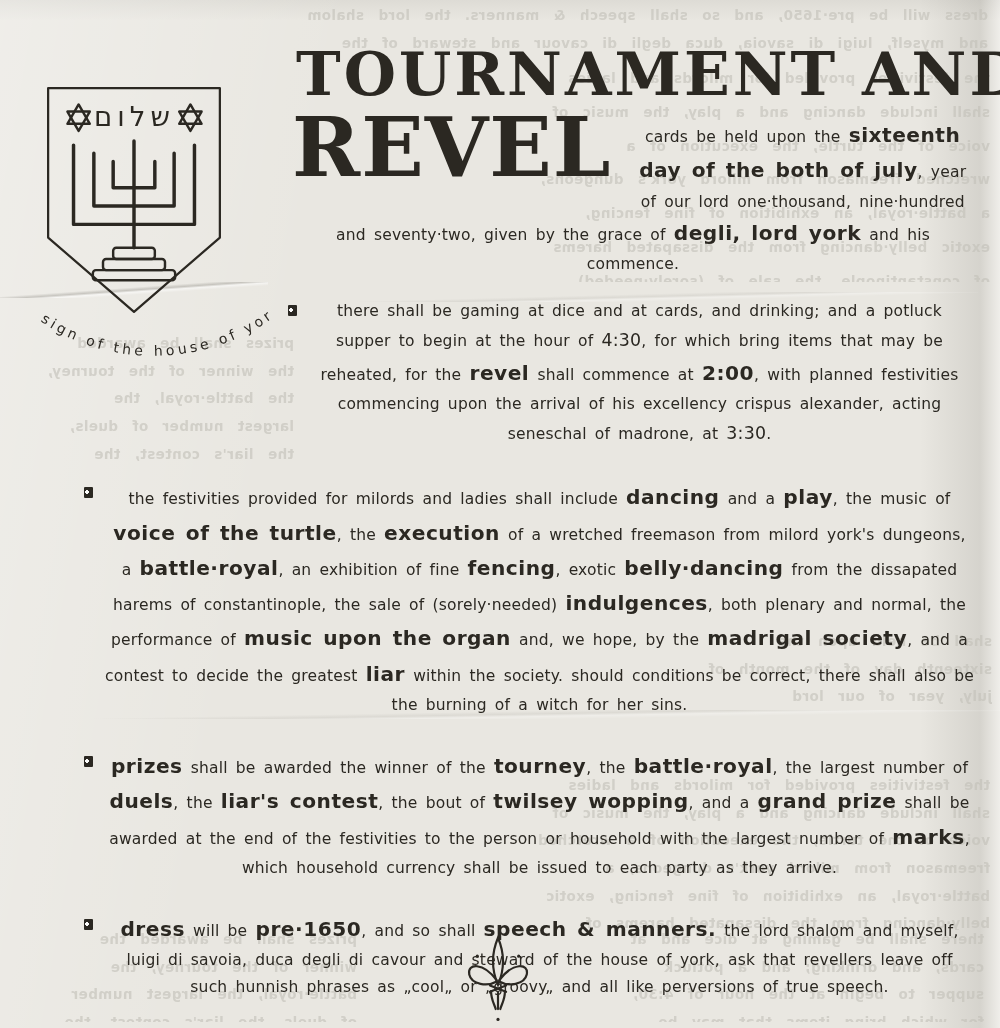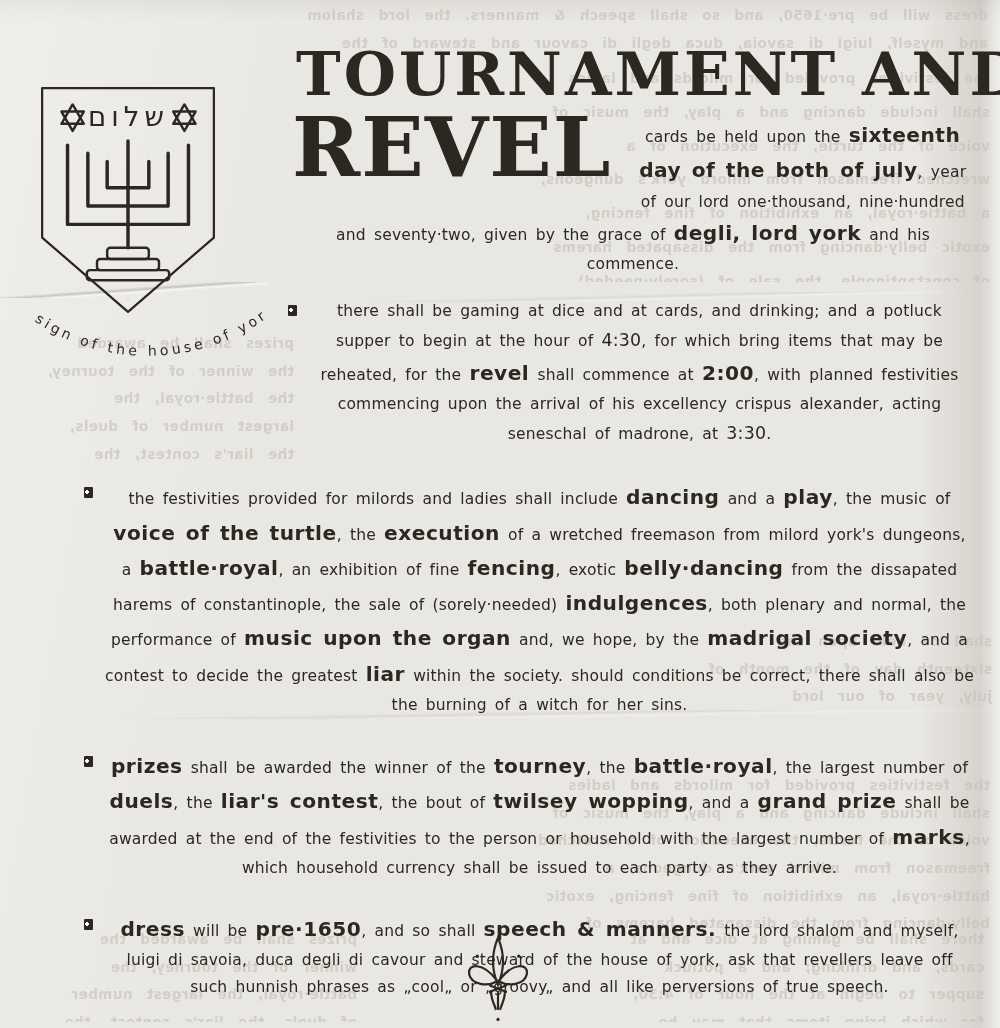--- a/index.html
+++ b/index.html
@@ -43,21 +43,21 @@
     background:linear-gradient(179deg, rgba(0,0,0,0) 38%, rgba(105,102,94,.10) 50%, rgba(255,255,255,.28) 60%, rgba(0,0,0,0) 72%);
   }
   .crease-title{
     left:288px;top:292px;width:690px;height:10px;
     background:linear-gradient(178.5deg, rgba(0,0,0,0) 40%, rgba(105,102,94,.10) 50%, rgba(255,255,255,.3) 58%, rgba(0,0,0,0) 68%);
   }
   
   .content{position:absolute;inset:0;z-index:3;}
   svg{display:block;}
   svg text{font-family:"DejaVu Sans",sans-serif;fill:currentColor;}
-  .shield-wrap{position:absolute;left:34px;top:82px;width:240px;}
+  .shield-wrap{position:absolute;left:40px;top:82px;width:240px;}
   .caption-svg{margin:-14px 0 0 -14px;}
   .header{margin:44px 30px 12px 296px;}
   .header::after{content:"";display:block;clear:both;}
   .title1{
     font-family:"DejaVu Serif",serif;font-weight:bold;
     font-size:60px;line-height:1.0;letter-spacing:3px;white-space:nowrap;
   }
   .title2{
     float:left;font-family:"DejaVu Serif",serif;font-weight:bold;
     font-size:82px;line-height:.92;letter-spacing:1px;

